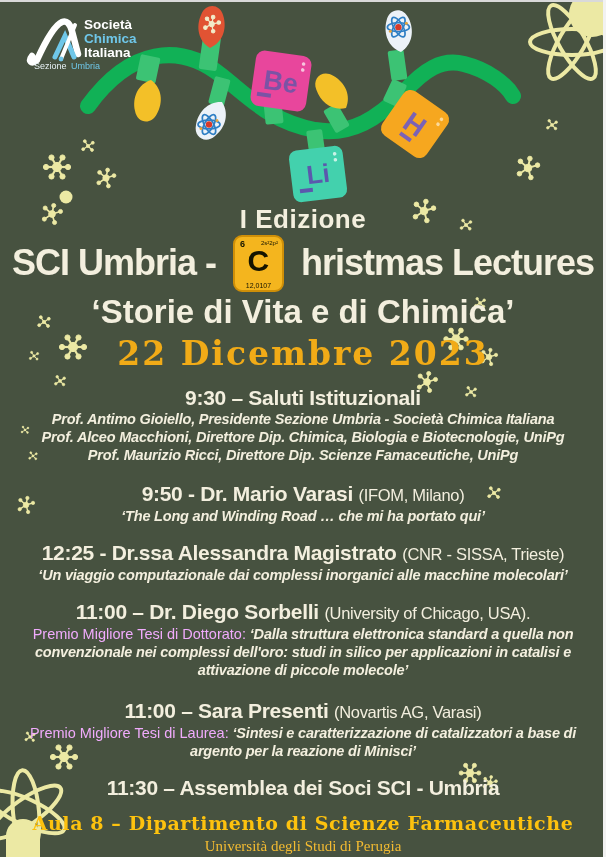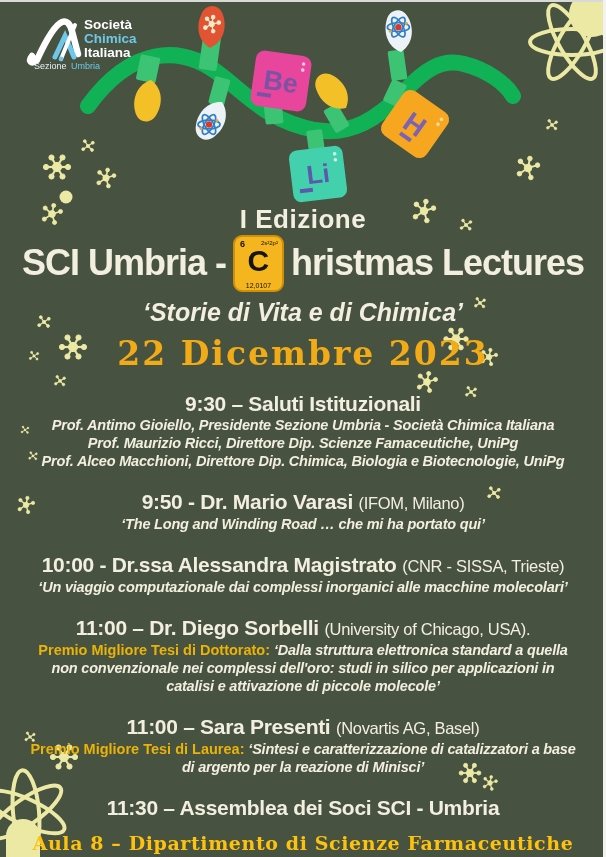--- a/index.html
+++ b/index.html
@@ -5,38 +5,38 @@
   html,body{margin:0;padding:0;background:#2e362b;}
   .page{position:relative;width:606px;height:857px;background:#475240;overflow:hidden;
         font-family:"Liberation Sans",sans-serif;text-align:center;}
   .edge-top{position:absolute;top:0;left:0;right:0;height:2px;background:#d9d9d9;z-index:9;}
   .edge-right{position:absolute;top:0;right:0;width:3px;height:100%;background:#f2f2f2;z-index:9;}
   .decor-svg{position:absolute;top:0;left:0;z-index:1;}
   .garland-svg{position:absolute;top:0;left:0;z-index:3;}
   .logo{position:absolute;top:10px;left:26px;z-index:4;}
   #content{position:absolute;top:205px;left:0;right:0;z-index:5;color:#f3efde;}
   .edition{font-size:26px;line-height:28px;font-weight:700;letter-spacing:.5px;}
-  .title-row{display:flex;justify-content:center;align-items:center;gap:7px;margin-top:2px;height:56px;}
+  .title-row{display:flex;justify-content:center;align-items:center;gap:17px;margin-top:2px;height:56px;}
   .title-text{font-size:36px;font-weight:700;letter-spacing:-1px;white-space:nowrap;}
   .c-tile{position:relative;width:47px;height:53px;background:#f4b51e;border:2px solid #cf8f08;
           border-radius:9px;color:#141400;flex:0 0 auto;}
   .c-num{position:absolute;top:2px;left:5px;font-size:9px;font-weight:700;}
   .c-cfg{position:absolute;top:3px;right:4px;font-size:6px;}
   .c-sym{position:absolute;top:49%;left:50%;transform:translate(-50%,-52%);font-size:30px;font-weight:700;}
   .c-mass{position:absolute;bottom:1px;left:0;right:0;font-size:7px;}
-  .subtitle{margin-top:7px;font-size:25px;line-height:28px;font-style:italic;font-weight:700;}
+  .subtitle{margin-top:7px;font-size:33px;line-height:28px;font-weight:700;}
   .date{margin-top:10px;font-family:"DejaVu Serif","Liberation Serif",serif;font-size:33px;line-height:36px;
         font-weight:700;color:#f1ab17;letter-spacing:2px;}
   .entry{margin-top:14px;}
-  .entry-h{font-size:21px;line-height:24px;font-weight:700;letter-spacing:-.3px;white-space:nowrap;margin-top:20px;}
+  .entry-h{font-size:21px;line-height:24px;font-weight:700;letter-spacing:-.3px;white-space:nowrap;}
   .aff{font-size:16.5px;font-weight:400;}
   .detail,.quote{font-size:14.5px;line-height:18px;font-style:italic;font-weight:700;letter-spacing:-.2px;}
   .oneline{white-space:nowrap;}
   .quote-wrap{max-width:548px;margin:0 auto;}
-  .award{color:#eab308;font-style:normal;font-weight:700;letter-spacing:0;}
+  .award{color:#f0abfc;font-style:normal;font-weight:400;letter-spacing:0;}
   .m18{margin-top:18px;} .m16{margin-top:16px;} .m20{margin-top:20px;}
   .footer{margin-top:12px;}
   .footer-1{font-family:"DejaVu Serif","Liberation Serif",serif;font-size:19px;line-height:22px;
             font-weight:700;color:#fdc20e;letter-spacing:.6px;}
   .footer-2{font-family:"Liberation Serif",serif;font-size:15px;line-height:24px;color:#f3bb31;}
 </style>
 </head>
 <body>
 
 <div class="page">
@@ -254,55 +254,55 @@
       <span class="title-text">hristmas Lectures</span>
     </div>
 
     <div class="subtitle">‘Storie di Vita e di Chimica’</div>
 
     <div class="date">22 Dicembre 2023</div>
 
     <div class="entry">
       <div class="entry-h">9:30 – Saluti Istituzionali</div>
       <div class="detail oneline">Prof. Antimo Gioiello, Presidente Sezione Umbria - Società Chimica Italiana</div>
+      <div class="detail oneline">Prof. Alceo Macchioni, Direttore Dip. Chimica, Biologia e Biotecnologie, UniPg</div>
       <div class="detail oneline">Prof. Maurizio Ricci, Direttore Dip. Scienze Famaceutiche, UniPg</div>
-      <div class="detail oneline">Prof. Alceo Macchioni, Direttore Dip. Chimica, Biologia e Biotecnologie, UniPg</div>
     </div>
 
     <div class="entry m18">
       <div class="entry-h">
         <span>9:50 - Dr. Mario Varasi</span>
         <span class="aff">(IFOM, Milano)</span>
       </div>
       <div class="quote oneline">‘The Long and Winding Road … che mi ha portato qui’</div>
     </div>
 
     <div class="entry m16">
       <div class="entry-h">
-        <span>10:00 - Dr.ssa Alessandra Magistrato</span>
+        <span>12:25 - Dr.ssa Alessandra Magistrato</span>
         <span class="aff">(CNR - SISSA, Trieste)</span>
       </div>
       <div class="quote oneline">‘Un viaggio computazionale dai complessi inorganici alle macchine molecolari’</div>
     </div>
 
     <div class="entry m16">
       <div class="entry-h">
         <span>11:00 – Dr. Diego Sorbelli</span>
         <span class="aff">(University of Chicago, USA).</span>
       </div>
       <div class="quote quote-wrap">
         <span class="award">Premio Migliore Tesi di Dottorato:</span>
         <span>‘Dalla struttura elettronica standard a quella non convenzionale nei complessi dell'oro: studi in silico per applicazioni in catalisi e attivazione di piccole molecole’</span>
       </div>
     </div>
 
     <div class="entry m20">
       <div class="entry-h">
         <span>11:00 – Sara Presenti</span>
-        <span class="aff">(Novartis AG, Basel)</span>
+        <span class="aff">(Novartis AG, Varasi)</span>
       </div>
       <div class="quote quote-wrap">
         <span class="award">Premio Migliore Tesi di Laurea:</span>
         <span>‘Sintesi e caratterizzazione di catalizzatori a base di argento per la reazione di Minisci’</span>
       </div>
     </div>
 
     <div class="entry m16">
       <div class="entry-h">11:30 – Assemblea dei Soci SCI - Umbria</div>
     </div>

